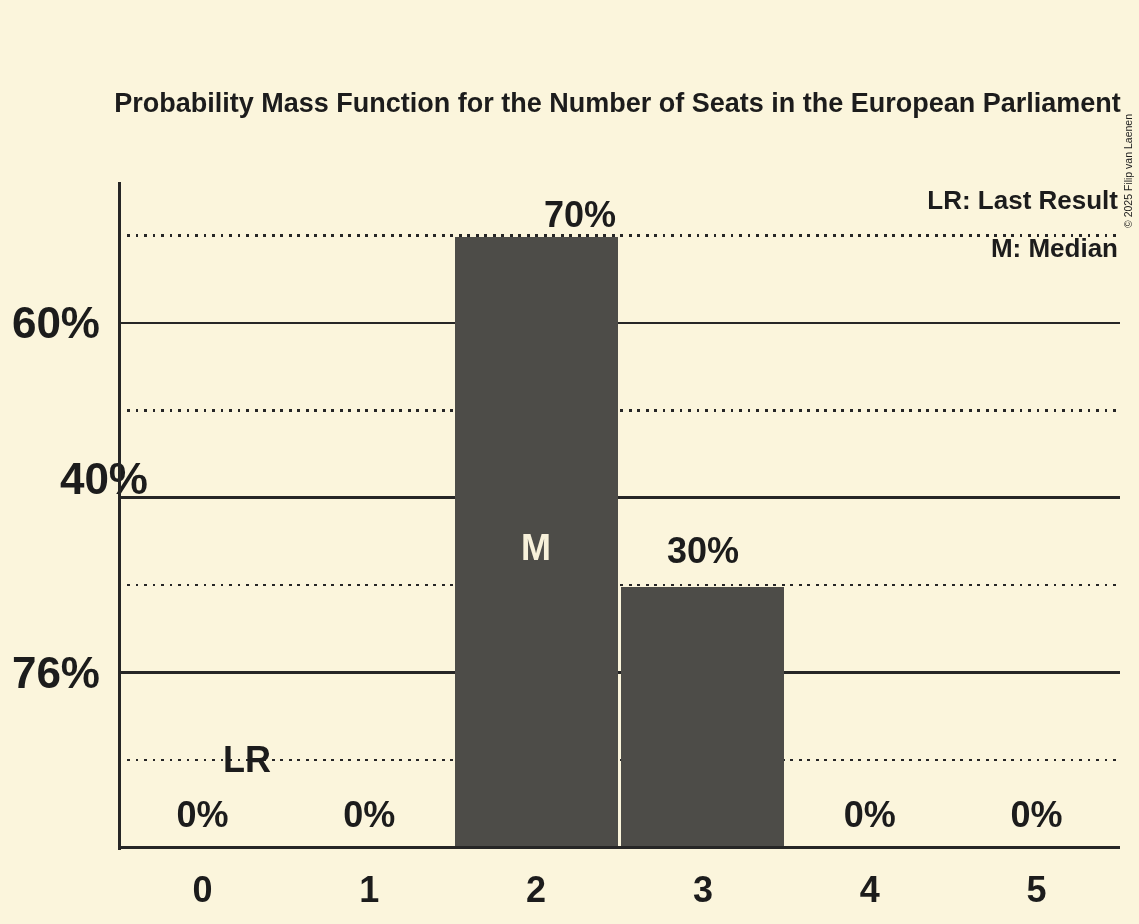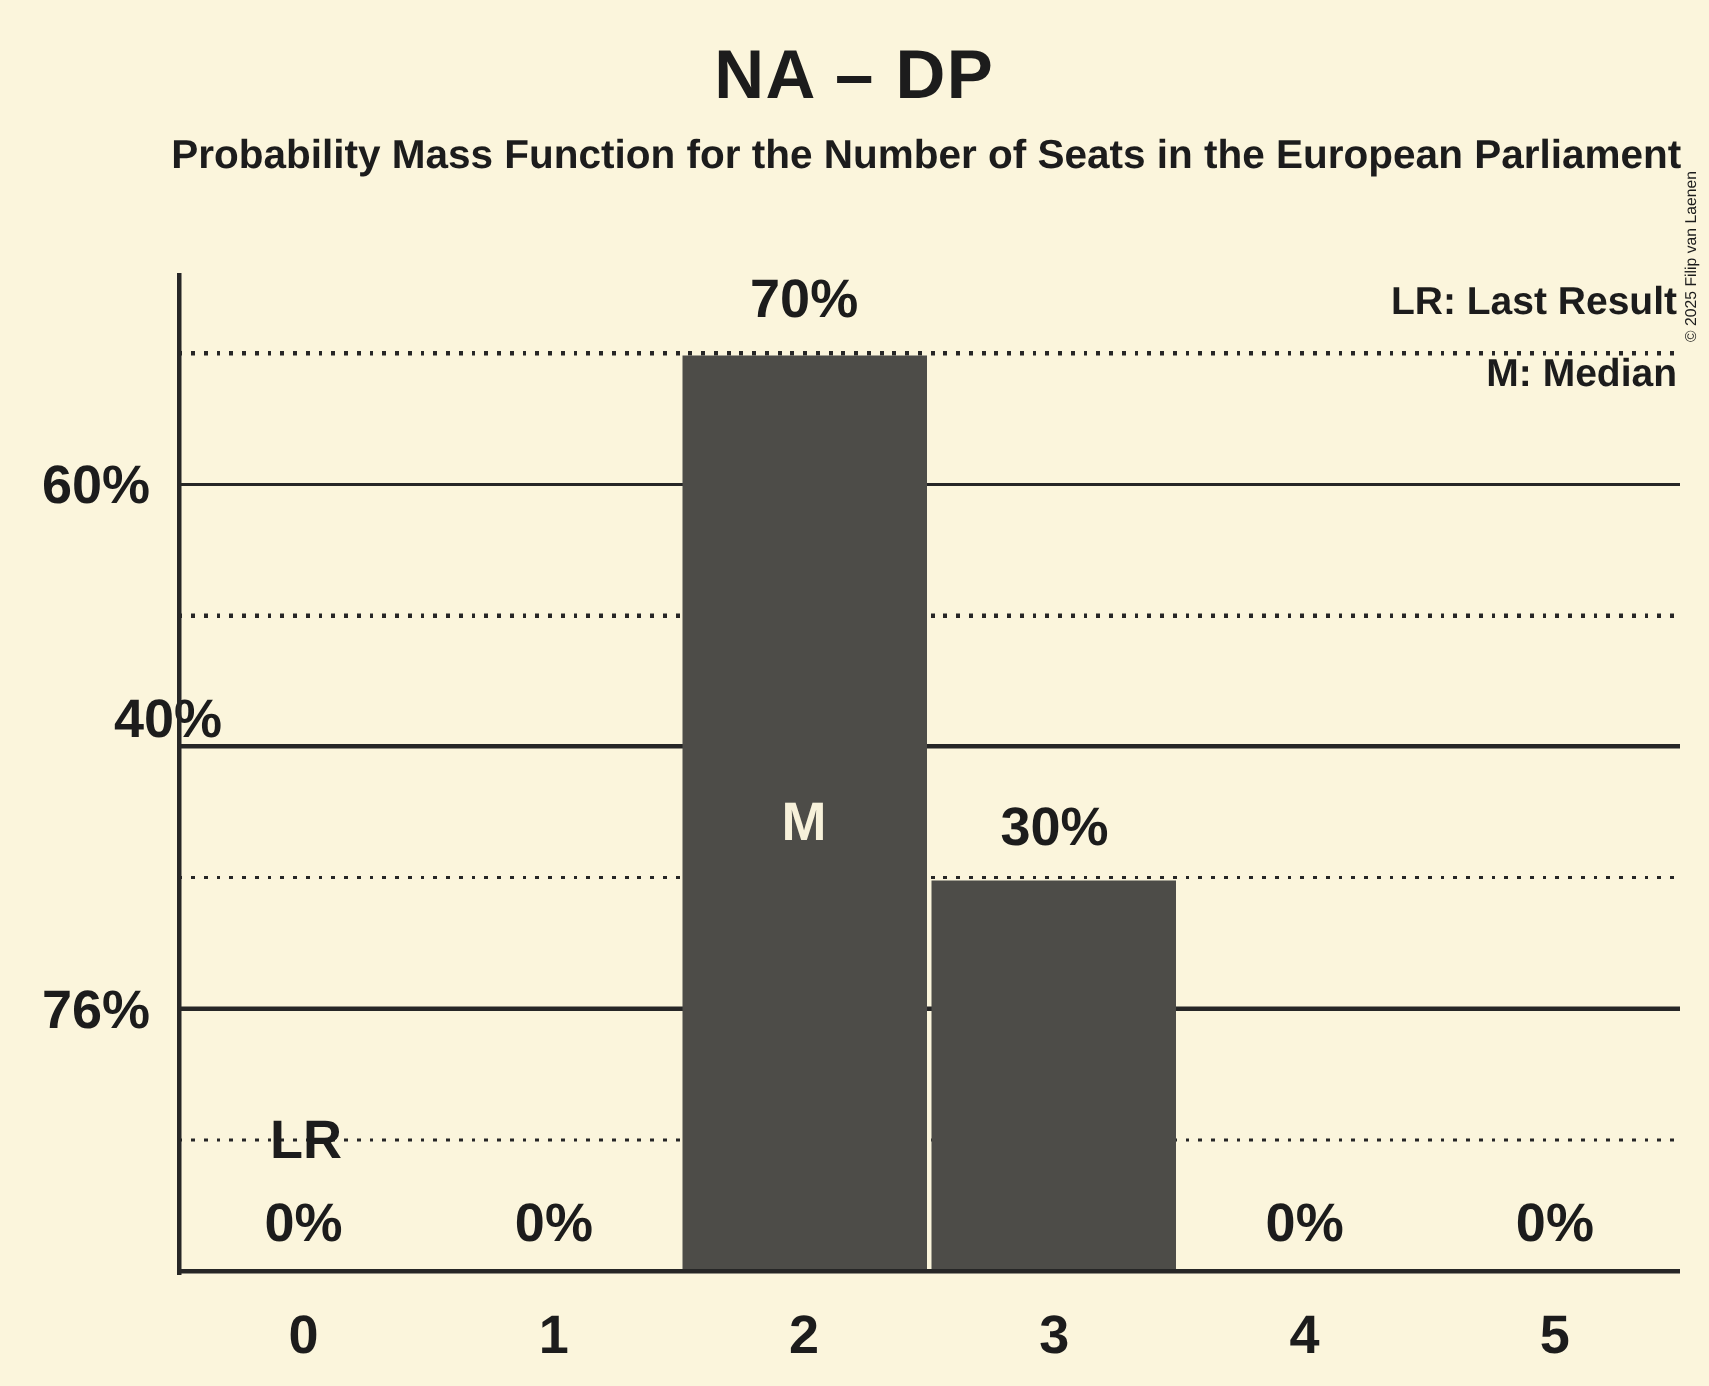--- a/index.html
+++ b/index.html
@@ -28,33 +28,32 @@
   .legend-entry.m{top:226px;}
   .copyright{
     position:absolute;top:114px;right:17px;
     transform:rotate(-90deg);transform-origin:right top;
     font-size:10.5px;white-space:nowrap;
   }
   .gridline{position:absolute;height:2.5px;}
   .axis{position:absolute;}
   .ylabel{
     position:absolute;left:0;width:100px;text-align:right;
-    font-size:36px;font-weight:bold;height:44px;line-height:44px;
+    font-size:44px;font-weight:bold;height:44px;line-height:44px;
   }
   .bar{position:absolute;}
   .value-label,.xtick-label,.lr-label,.median-label{
     position:absolute;text-align:center;font-size:36px;font-weight:bold;
     height:44px;line-height:44px;
   }
 </style>
 </head>
 <body style="background: rgb(251, 245, 220); color: rgb(28, 28, 28);">
 
 <div id="chart">
-  <div class="title">NA – DP</div>
   <div class="subtitle line1">Probability Mass Function for the Number of Seats in the European Parliament</div>
 
   <div class="legend-entry m">M: Median</div>
   <div class="legend-entry lr">LR: Last Result</div>
 
   <div class="copyright">© 2025 Filip van Laenen</div>
 
   <div id="plot-layer">
       <div class="gridline" style="left: 119px; width: 1001px; top: 758.807px; background: repeating-linear-gradient(90deg, rgb(38, 38, 38) 0px, rgb(38, 38, 38) 2.5px, transparent 2.5px, transparent 8.5px);"></div>
       <div class="gridline" style="left: 119px; width: 1001px; top: 583.921px; background: repeating-linear-gradient(90deg, rgb(38, 38, 38) 0px, rgb(38, 38, 38) 2.5px, transparent 2.5px, transparent 8.5px);"></div>
@@ -63,28 +62,28 @@
       <div class="gridline" style="left: 119px; width: 1001px; top: 671.364px; background: rgb(38, 38, 38);"></div>
       <div class="gridline" style="left: 119px; width: 1001px; top: 496.479px; background: rgb(38, 38, 38);"></div>
       <div class="gridline" style="left: 119px; width: 1001px; top: 321.593px; background: rgb(38, 38, 38);"></div>
       <div class="ylabel" style="top: 650.614px;">76%</div>
       <div class="ylabel" style="top: 457px; padding-left: 48px;">40%</div>
       <div class="ylabel" style="top: 300.843px;">60%</div>
       <div class="bar" style="left: 454.583px; width: 163px; top: 236.9px; height: 610.6px; background: rgb(77, 76, 72);"></div>
       <div class="bar" style="left: 621.417px; width: 163px; top: 586.671px; height: 260.829px; background: rgb(77, 76, 72);"></div>
       <div class="value-label" style="left: 122.417px; width: 160px; top: 793px;">0%</div>
       <div class="value-label" style="left: 289.25px; width: 160px; top: 793px;">0%</div>
-      <div class="value-label" style="left: 456.083px; width: 160px; top: 177px;">70%</div>
+      <div class="value-label" style="left: 456.083px; width: 160px; top: 193px; text-align: right;">70%</div>
       <div class="value-label" style="left: 623px; width: 160px; top: 529.171px;">30%</div>
       <div class="value-label" style="left: 789.75px; width: 160px; top: 793px;">0%</div>
       <div class="value-label" style="left: 956.583px; width: 160px; top: 793px;">0%</div>
       <div class="axis" style="left: 117.5px; width: 3px; top: 182px; height: 667.5px; background: rgb(38, 38, 38);"></div>
       <div class="axis" style="left: 117.5px; width: 1002.5px; top: 846px; height: 3px; background: rgb(38, 38, 38);"></div>
       <div class="xtick-label" style="left: 122.417px; width: 160px; top: 868px;">0</div>
       <div class="xtick-label" style="left: 289.25px; width: 160px; top: 868px;">1</div>
       <div class="xtick-label" style="left: 456.083px; width: 160px; top: 868px;">2</div>
       <div class="xtick-label" style="left: 622.917px; width: 160px; top: 868px;">3</div>
       <div class="xtick-label" style="left: 789.75px; width: 160px; top: 868px;">4</div>
       <div class="xtick-label" style="left: 956.583px; width: 160px; top: 868px;">5</div>
-      <div class="lr-label" style="left: 124px; width: 160px; top: 738.057px;">LR</div>
+      <div class="lr-label" style="left: 111px; width: 160px; top: 738.057px; text-align: right;">LR</div>
       <div class="median-label" style="left: 456.083px; width: 160px; top: 526px; color: rgb(247, 241, 218);">M</div>
     </div>
 </div>
 
 </body></html>

